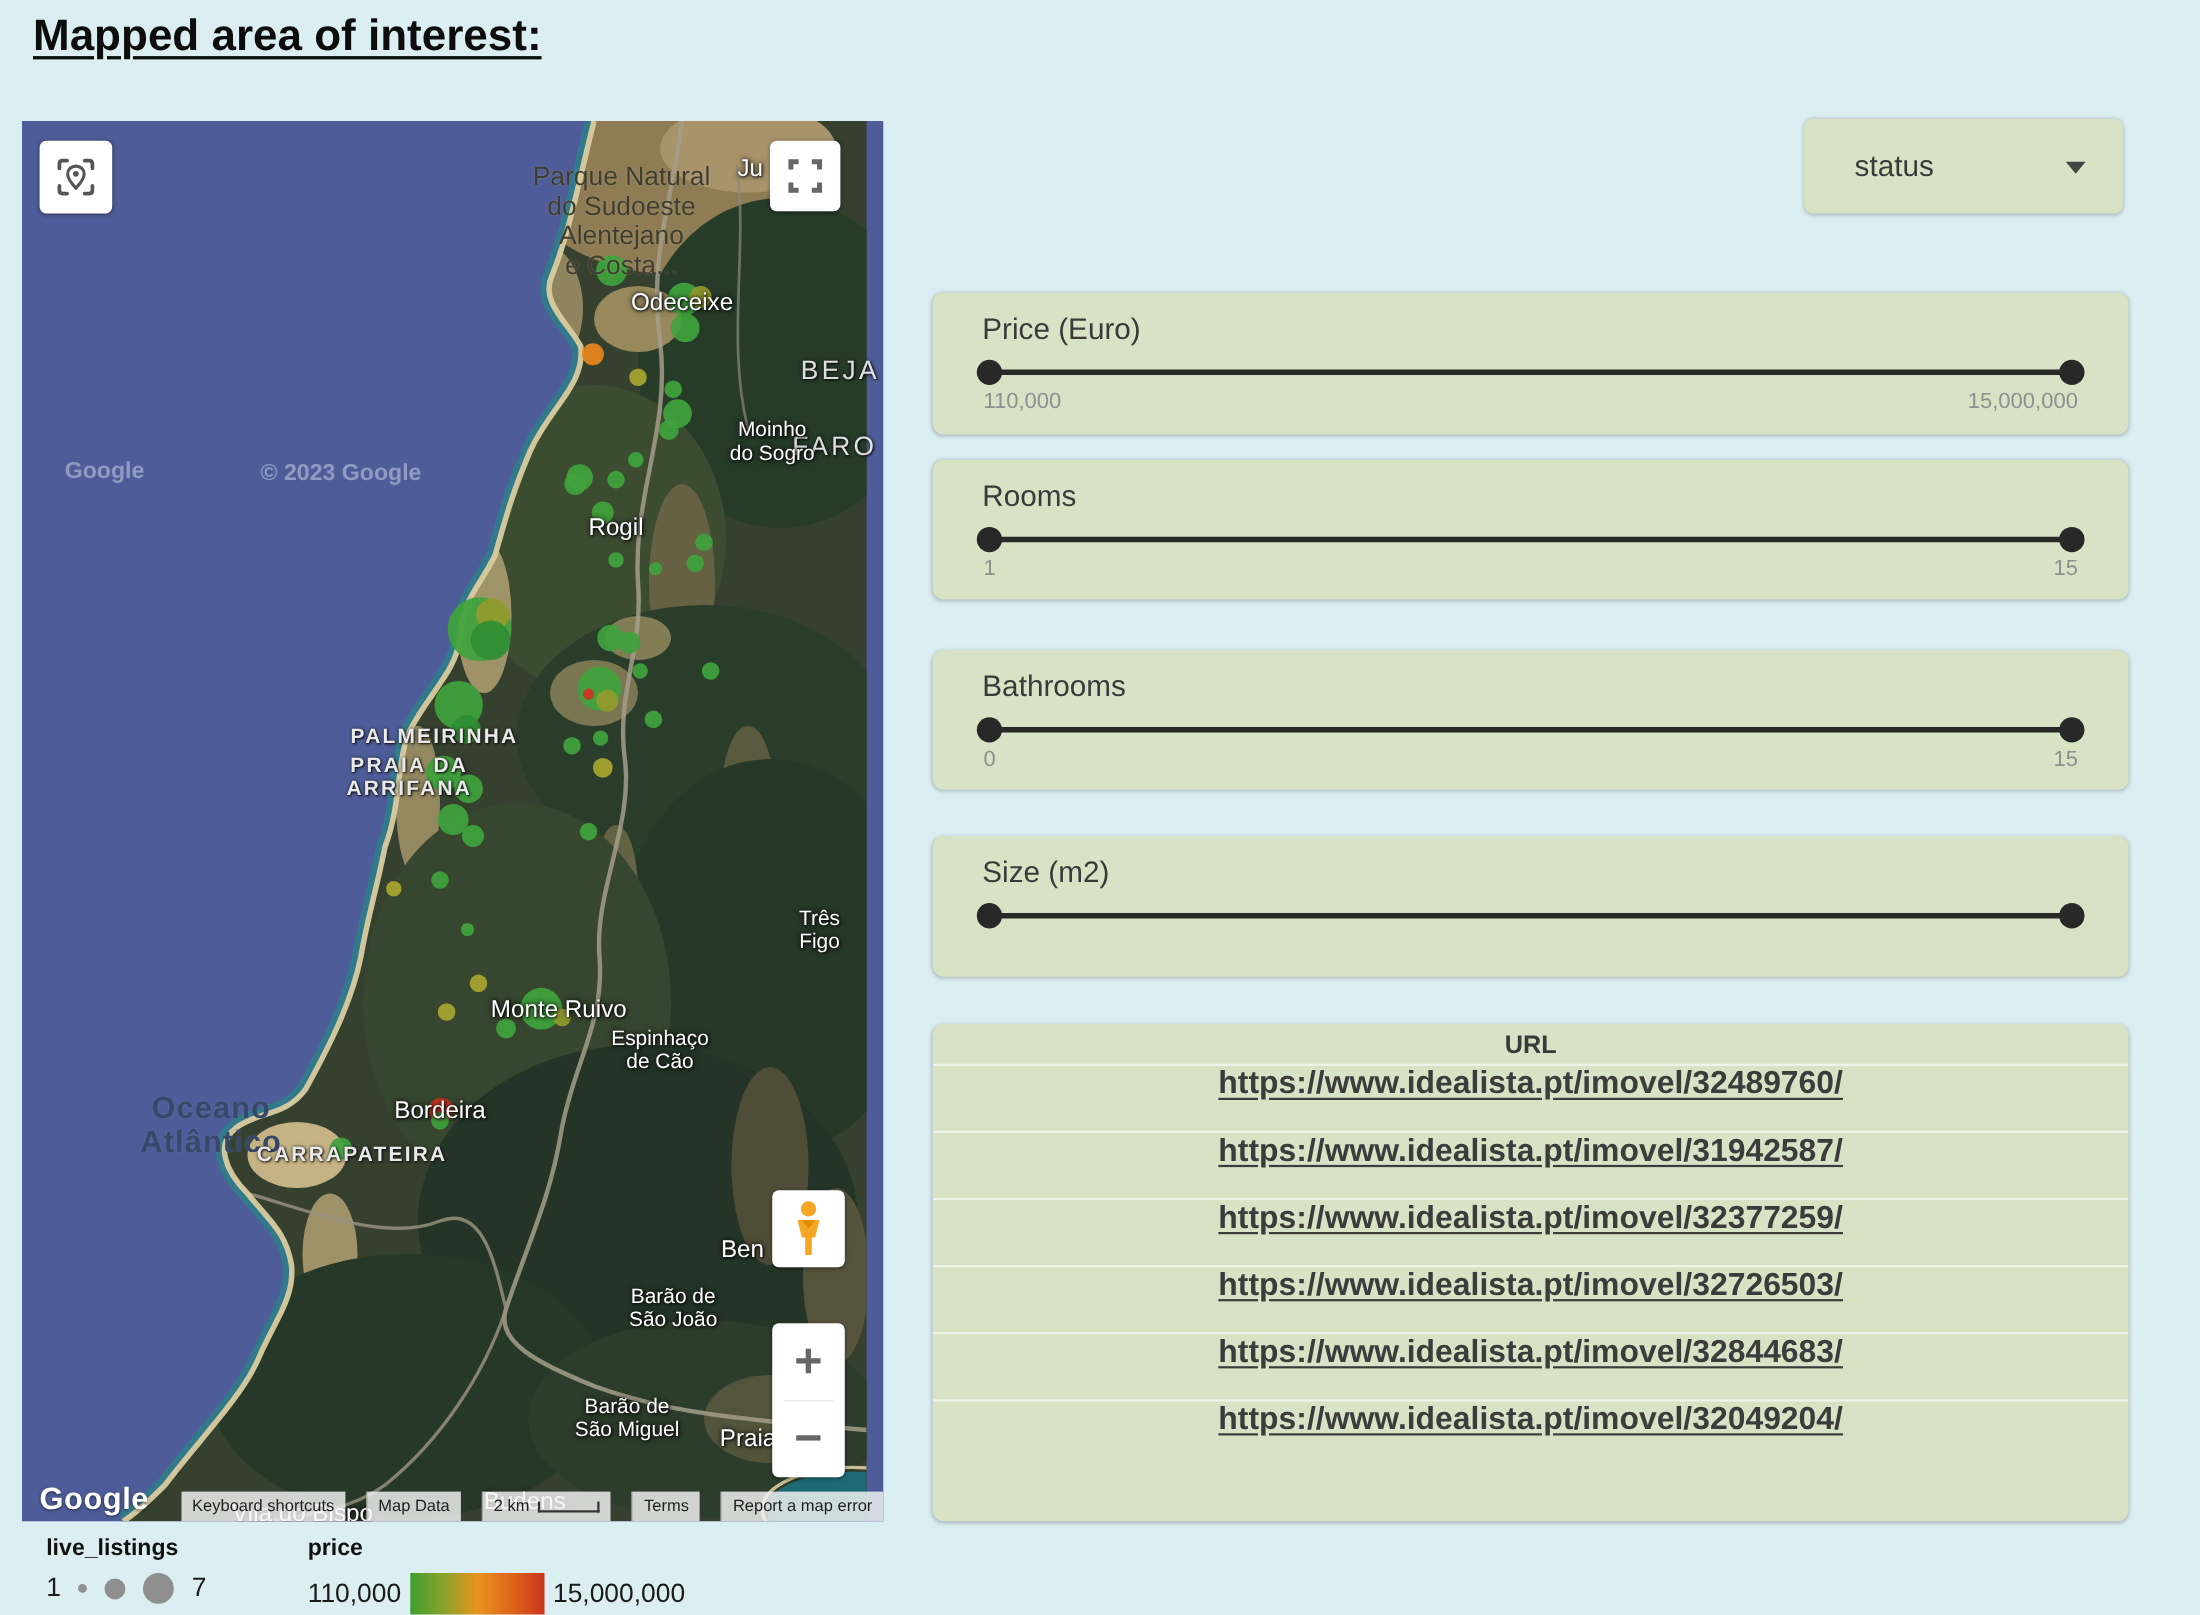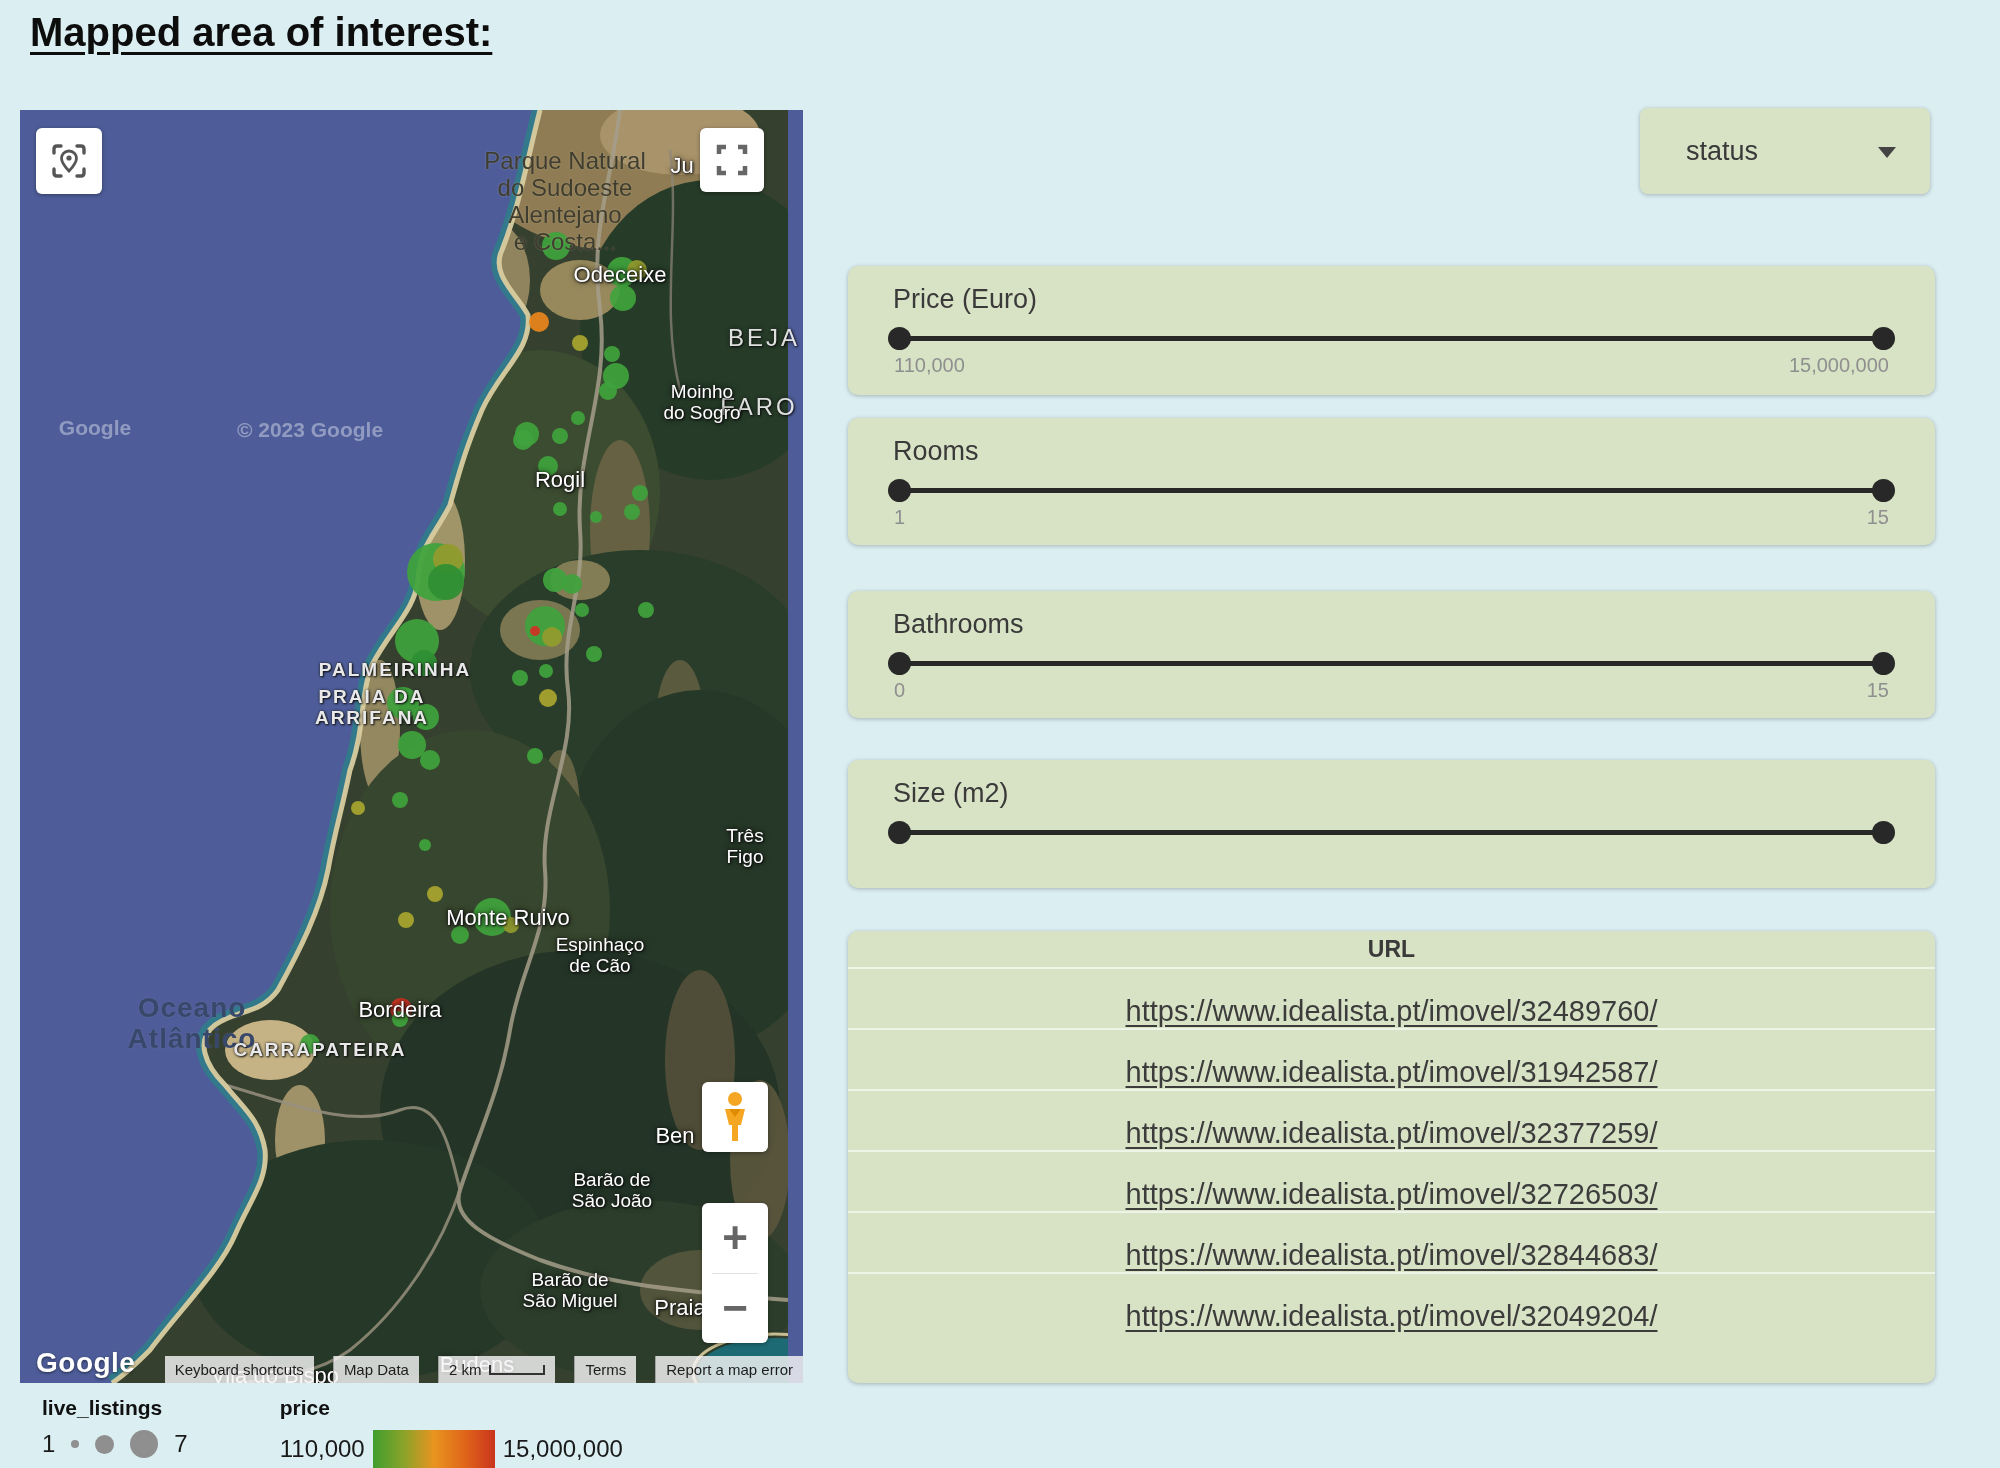--- a/index.html
+++ b/index.html
@@ -68,22 +68,22 @@
   .handle{position:absolute;width:23px;height:23px;border-radius:50%;background:#282828;top:-9px;
     cursor:pointer;}
   .handle-min{left:-6px;} .handle-max{right:-6px;}
   .minmax{position:absolute;left:46px;right:46px;top:88px;display:flex;justify-content:space-between;
     font-size:20px;color:#8f8f8f;}
 
   #url-table{position:absolute;left:848px;top:931px;width:1087px;height:452px;background:#d8e3c5;
     border-radius:10px;box-shadow:0 1px 4px rgba(0,0,0,.25);overflow:hidden;}
   #url-header{height:36px;display:flex;align-items:center;justify-content:center;font-size:23px;
     font-weight:700;color:#3a3a3a;}
-  .url-row{height:59px;display:flex;align-items:flex-end;justify-content:center;
-    border-top:2px solid rgba(255,255,255,.6);}
+  .url-row{height:59px;display:flex;align-items:flex-start;justify-content:center;
+    border-top:2px solid rgba(255,255,255,.6);font-weight:bold;}
   .url-row a{font-size:29px;color:#3c3c3c;text-decoration:underline;text-underline-offset:4px;}
 
   
   #legend{position:absolute;left:42px;top:1396px;display:flex;align-items:flex-start;}
   .legend-title{font-size:21px;font-weight:700;color:#111;}
   .legend-row{display:flex;align-items:center;margin-top:10px;font-size:24px;color:#1a1a1a;}
   .dot{background:#8f8f8f;border-radius:50%;display:inline-block;}
   #legend-price{margin-left:92px;}
   #gradient-bar{width:122px;height:38px;margin:0 8px;}
 </style>
@@ -190,21 +190,21 @@
         <div class="marker" style="left: 431px; top: 816px; width: 18px; height: 18px; background: rgb(63, 163, 60);"></div>
         <div class="marker" style="left: 370px; top: 888px; width: 22px; height: 22px; background: rgb(207, 51, 34);"></div>
         <div class="marker" style="left: 372px; top: 901px; width: 16px; height: 16px; background: rgb(63, 163, 60);"></div>
         <div class="marker" style="left: 280px; top: 924px; width: 20px; height: 20px; background: rgb(63, 163, 60);"></div>
       </div>
     <div id="labels-root">
         <div class="map-label lbl-park" style="left: 545px; top: 92px;">Parque Natural
 do Sudoeste
 Alentejano
 e Costa...</div>
-        <div class="map-label lbl-place-lg" style="left: 662px; top: 43px; margin-top: 13px;">Ju</div>
+        <div class="map-label lbl-place-lg" style="left: 662px; top: 43px;">Ju</div>
         <div class="map-label lbl-place-lg" style="left: 600px; top: 165px;">Odeceixe</div>
         <div class="map-label lbl-district" style="left: 744px; top: 228px;">BEJA</div>
         <div class="map-label lbl-district" style="left: 739px; top: 297px;">FARO</div>
         <div class="map-label lbl-place" style="left: 682px; top: 292px;">Moinho
 do Sogro</div>
         <div class="map-label lbl-place-lg" style="left: 540px; top: 370px;">Rogil</div>
         <div class="map-label lbl-locality" style="left: 375px; top: 560px;">PALMEIRINHA</div>
         <div class="map-label lbl-locality" style="left: 352px; top: 597px;">PRAIA DA
 ARRIFANA</div>
         <div class="map-label lbl-place" style="left: 725px; top: 736px;">Três Figo</div>

